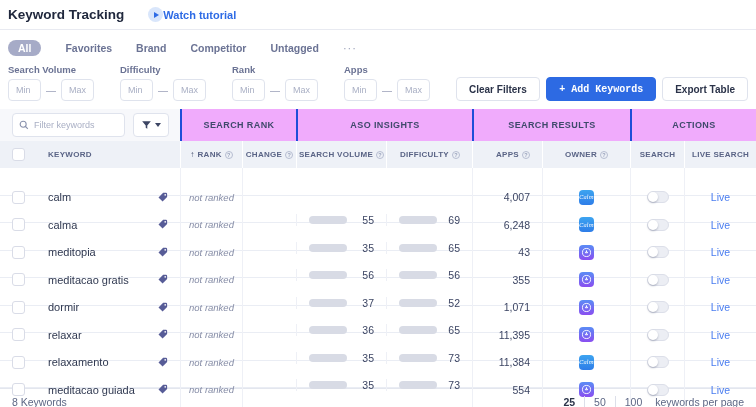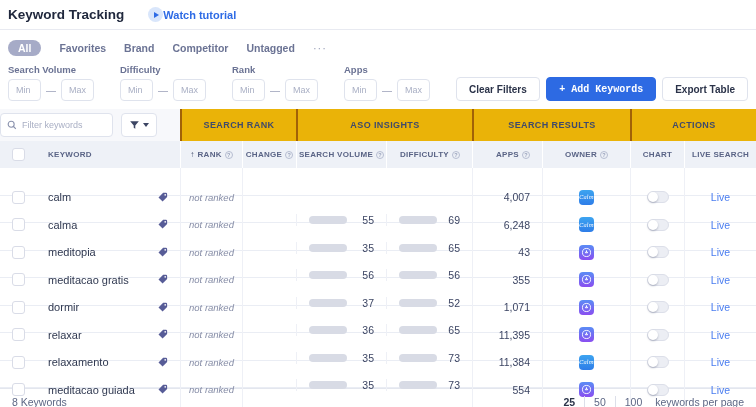--- a/index.html
+++ b/index.html
@@ -10,42 +10,42 @@
   
   .topbar { height:30px; display:flex; align-items:center; padding:0 8px; border-bottom:1px solid #e8eaf1; }
   .page-title { font-size:13.5px; font-weight:bold; color:#20283d; }
   .tutorial { display:flex; align-items:center; margin-left:24px; cursor:pointer; }
   .play-circle { width:15px; height:15px; border-radius:50%; background:#d9e6fb; display:flex; align-items:center; justify-content:center; }
   .play-tri { width:0; height:0; border-left:5px solid #2e6be5; border-top:3.5px solid transparent; border-bottom:3.5px solid transparent; margin-left:1px; }
   .tutorial-label { font-size:11px; font-weight:bold; color:#2e6be5; }
 
   
   .filters { padding:10px 8px 0 8px; }
-  .tabs { display:flex; align-items:center; gap:18px; }
+  .tabs { display:flex; align-items:center; gap:24px; }
   .tab { font-size:10.5px; font-weight:bold; color:#6b7394; cursor:pointer; }
   .tab.active { background:#a6abc7; color:#fff; padding:2px 10px; border-radius:10px; }
   .tab-more { font-size:11px; color:#9aa0b8; letter-spacing:1px; cursor:pointer; }
   .filter-row { display:flex; align-items:flex-end; margin-top:8px; padding-bottom:8px; }
   .fgroup { margin-right:26px; }
   .fgroup-label { font-size:9.5px; font-weight:bold; color:#6b7394; margin-bottom:4px; }
   .minmax { display:flex; align-items:center; gap:5px; }
   .minmax input { width:33px; height:22px; border:1px solid #dfe3ed; border-radius:4px; font-size:9px; color:#5d6785; padding:0 0 0 7px; outline:none; font-family:"Liberation Sans",sans-serif; }
   .minmax input::placeholder { color:#a9afc4; }
   .dash { color:#9aa0b8; font-size:10px; }
   .btn { height:24px; border-radius:4px; font-size:10px; font-weight:bold; display:inline-flex; align-items:center; justify-content:center; cursor:pointer; font-family:"Liberation Sans",sans-serif; }
   .btn-outline { background:#fff; border:1px solid #dfe3ed; color:#2b3349; padding:0 12px; }
   .btn-clear { margin-left:0; }
   .right-btns { margin-left:auto; display:flex; gap:6px; }
   .btn-primary { background:#2d6ae3; border:1px solid #2d6ae3; color:#fff; padding:0 12px;font-family:Liberation Mono, monospace; }
 
   
   .table { width:756px; }
   .grid-groups { display:grid; grid-template-columns:180px 116px 176px 158px 126px; height:32px; }
-  .gcell { background:#eab308; border-left:2px solid #a16207; display:flex; align-items:center; justify-content:center; font-size:9px; font-weight:bold; color:#3f4a6b; letter-spacing:.4px; }
-  .gcell.search-cell { background:#f7f8fb; border-left:none; justify-content:flex-start; gap:8px; }
+  .gcell { background:#f0abfc; border-left:2px solid #1d4ed8; display:flex; align-items:center; justify-content:center; font-size:9px; font-weight:bold; color:#3f4a6b; letter-spacing:.4px; }
+  .gcell.search-cell { background:#f7f8fb; border-left:none; justify-content:flex-start; padding-left:12px; gap:8px; }
   .search-box { display:flex; align-items:center; background:#fff; border:1px solid #dfe3ed; border-radius:4px; height:24px; width:113px; padding:0 6px; gap:5px; }
   .search-box input { border:none; outline:none; width:80px; font-size:9px; color:#5d6785; font-family:"Liberation Sans",sans-serif; background:transparent; }
   .search-box input::placeholder { color:#a9afc4; }
   .funnel-btn { width:36px; height:24px; background:#fff; border:1px solid #dfe3ed; border-radius:4px; display:flex; align-items:center; justify-content:center; gap:3px; cursor:pointer; }
   .caret { width:0; height:0; border-left:3.5px solid transparent; border-right:3.5px solid transparent; border-top:4px solid #3c4563; }
 
   .grid-cols { display:grid; grid-template-columns:36px 144px 62px 54px 90px 86px 70px 88px 54px 72px; height:27px; background:#eef1f7; }
   .hcell { display:flex; align-items:center; font-size:8px; font-weight:bold; color:#5a6486; letter-spacing:.3px; }
   .hc-center { justify-content:center; }
   .hc-right { justify-content:flex-end; padding-right:12px; }
@@ -198,21 +198,21 @@
         <span class="info-i">?</span>
       </div>
       <div class="hcell hc-right hc-border">
         <span>APPS</span>
         <span class="info-i">?</span>
       </div>
       <div class="hcell hc-center hc-border">
         <span>OWNER</span>
         <span class="info-i">?</span>
       </div>
-      <div class="hcell hc-center hc-border">CHART</div>
+      <div class="hcell hc-center hc-border">SEARCH</div>
       <div class="hcell hc-center hc-border">LIVE SEARCH</div>
     </div>
 
     <div id="rows">
       <div class="grid-row">
         <div class="cell c-check">
             <span class="checkbox"></span>
           </div>
         <div class="cell c-keyword">
           <span>calm</span>

